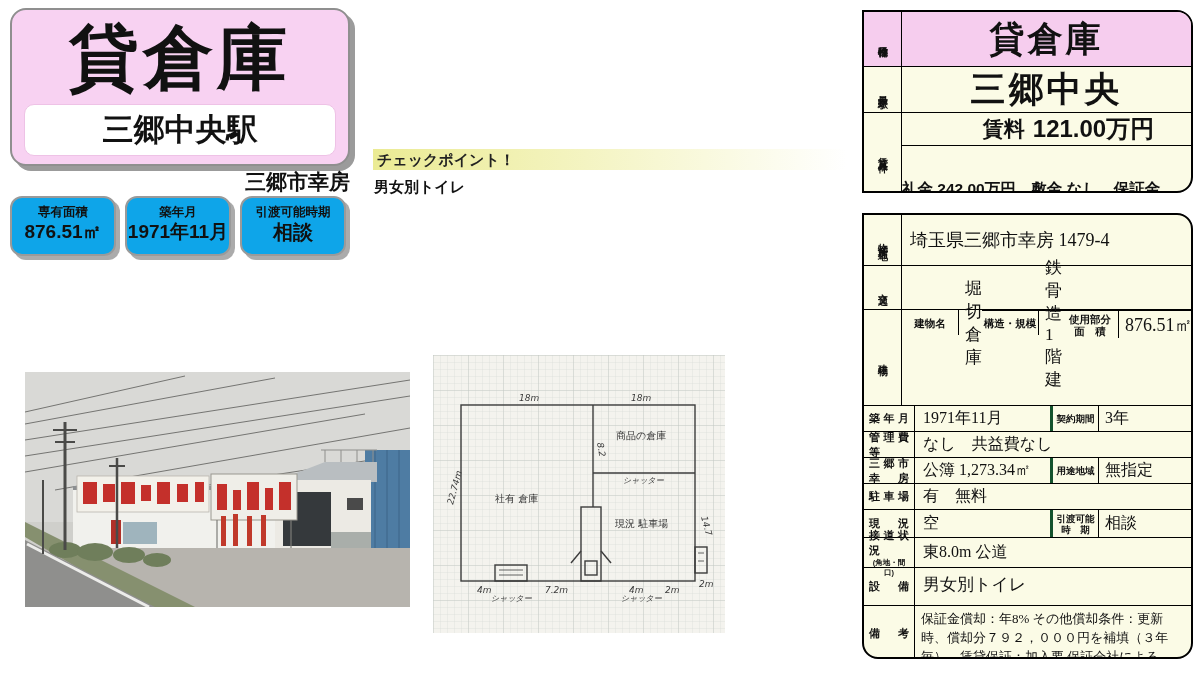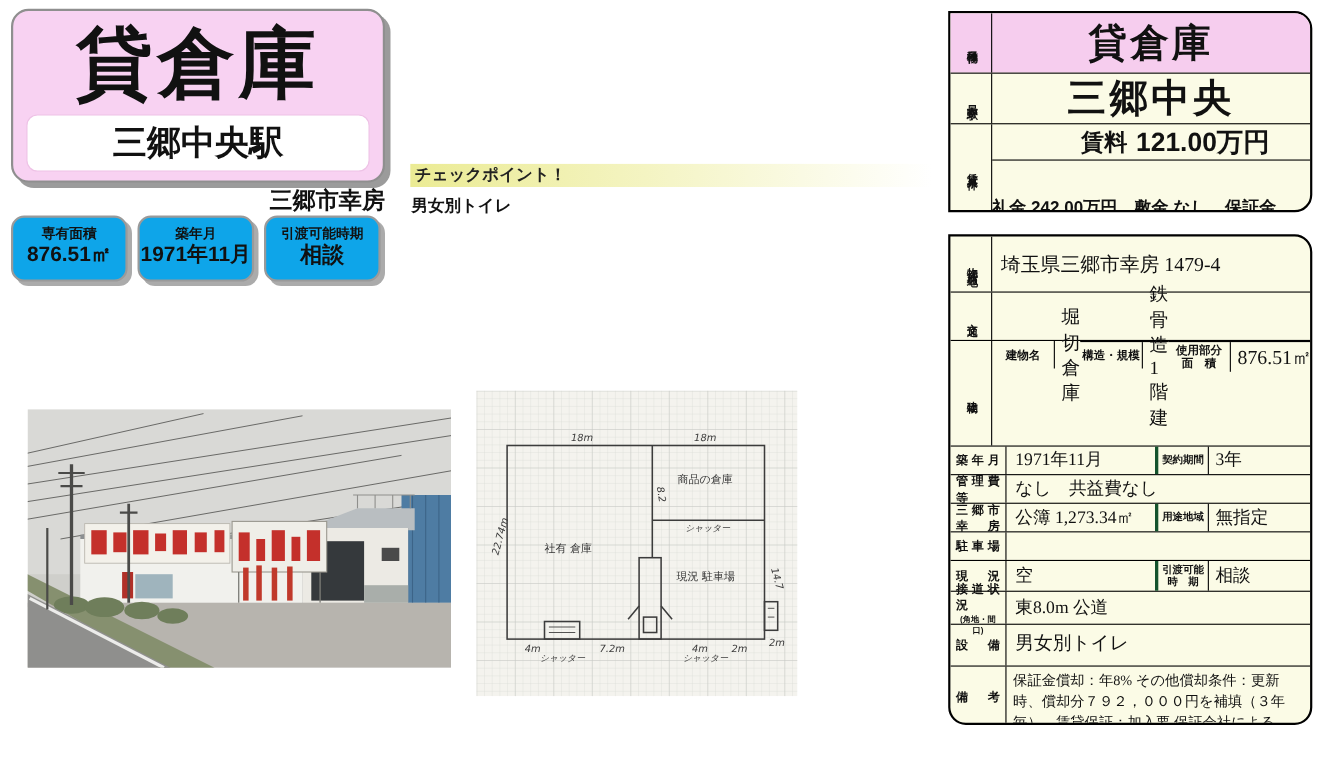--- a/index.html
+++ b/index.html
@@ -353,20 +353,21 @@
           <span class="just">三郷市幸房</span>
         </div>
       <div class="val serif v16" style="flex:0 0 135px;">公簿 1,273.34㎡</div>
       <div class="mini-label">用途地域</div>
       <div class="mini-val serif" style="font-size:16px;">無指定</div>
     </div>
     <div class="t2-row r26">
       <div class="hlabel">
           <span class="just">駐車場</span>
         </div>
+      <div class="val serif v16">有　無料</div>
     </div>
     <div class="t2-row r28">
       <div class="hlabel">
           <span class="just">現況</span>
         </div>
       <div class="val serif v16" style="flex:0 0 135px;">空</div>
       <div class="mini-label">
         <span>引渡可能</span>
         <span>時　期</span>
       </div>

